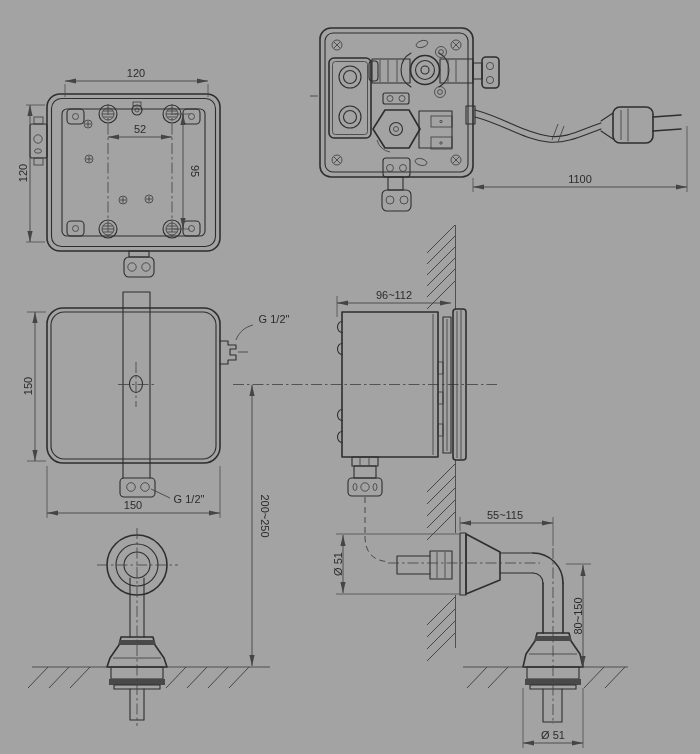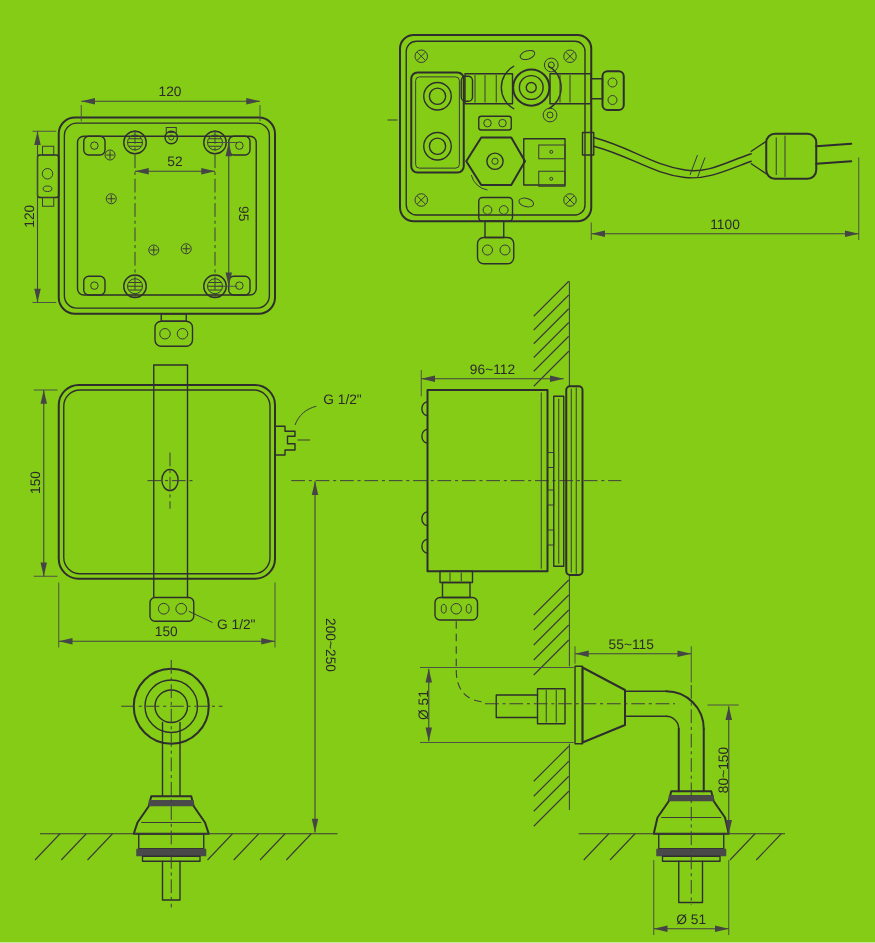--- a/index.html
+++ b/index.html
@@ -1,16 +1,16 @@
 <!DOCTYPE html>
 <html><head>
 <meta charset="utf-8">
 <style>
   html,body{margin:0;padding:0;background:#ffffff;}
-  .page{width:700px;height:754px;position:relative;background:#84cc16;}
+  .page{width:700px;height:754px;position:relative;background:#a3a3a3;}
   svg{display:block;}
   .ln{stroke:#2e2e2e;stroke-width:1.6;fill:none;stroke-linecap:round;stroke-linejoin:round;}
   .ln2{stroke:#2e2e2e;stroke-width:1.1;fill:none;stroke-linecap:round;stroke-linejoin:round;}
   .thin{stroke:#3a3a3a;stroke-width:0.8;fill:none;}
   .dim{stroke:#454545;stroke-width:0.9;fill:none;}
   .ext{stroke:#4a4a4a;stroke-width:0.75;fill:none;}
   .cl{stroke:#3f3f3f;stroke-width:0.8;fill:none;stroke-dasharray:11 3 2.5 3;}
   .dash{stroke:#3f3f3f;stroke-width:0.9;fill:none;stroke-dasharray:6 4;}
   .hatch{stroke:#3c3c3c;stroke-width:0.9;fill:none;}
   .gasket{fill:#494949;stroke:none;}

